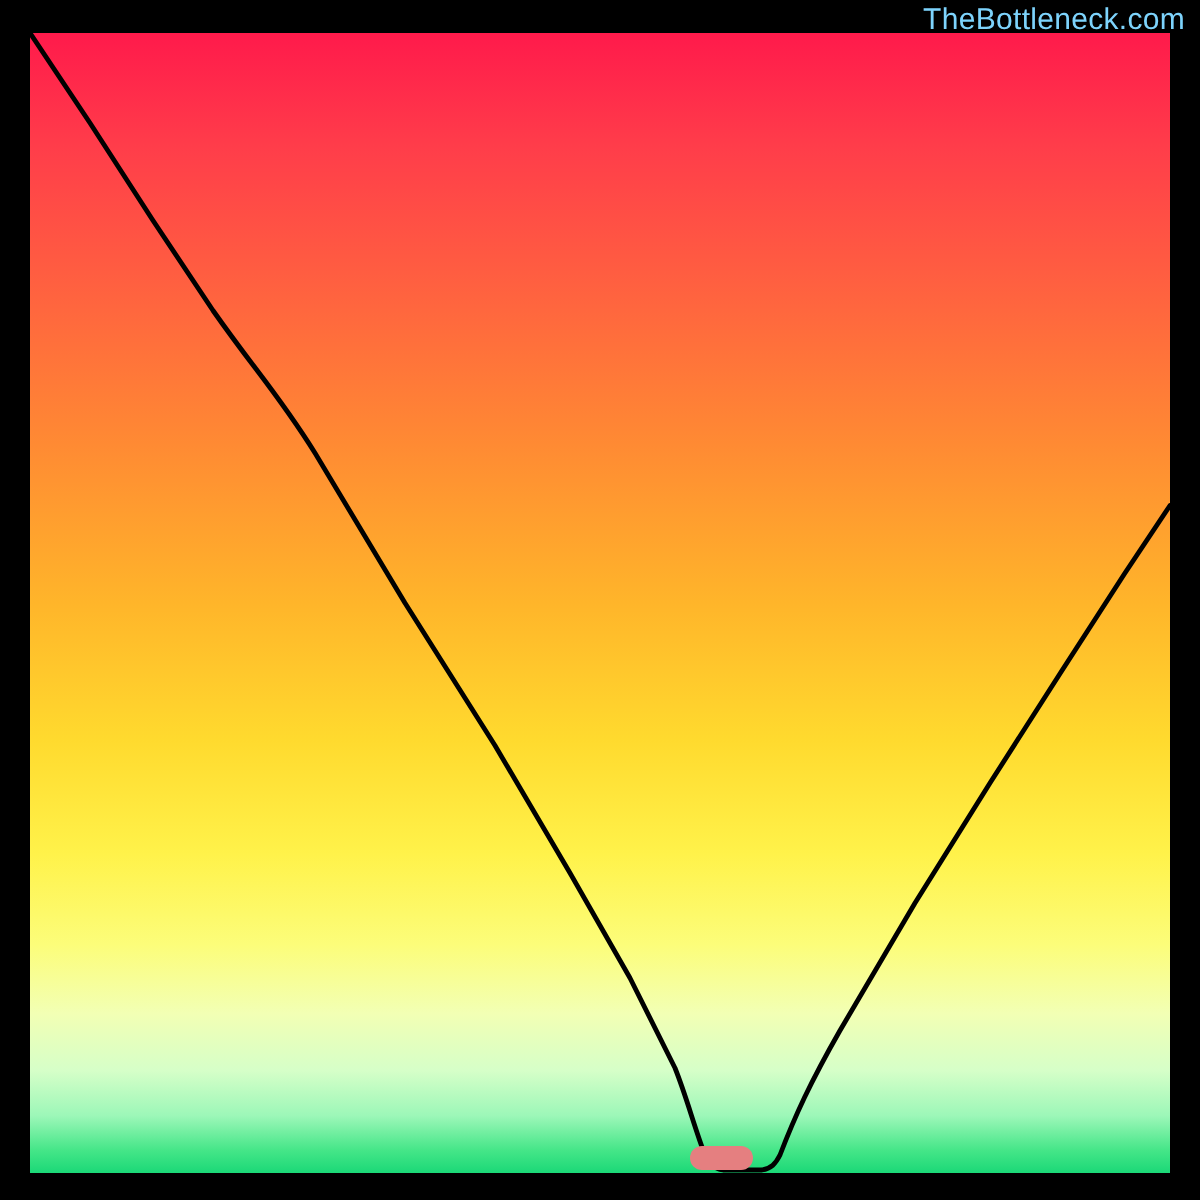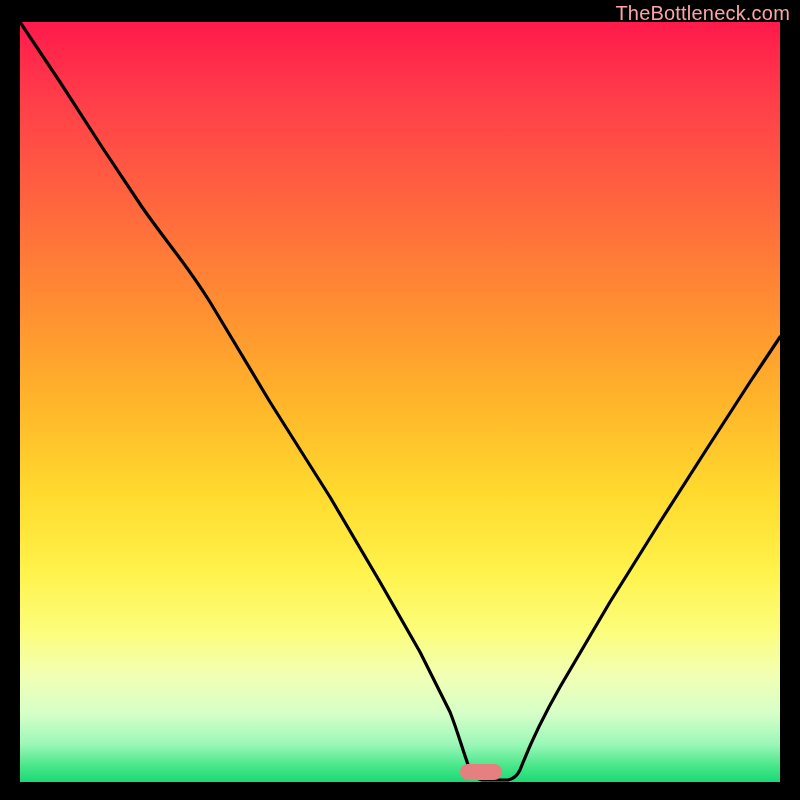--- a/index.html
+++ b/index.html
@@ -40,21 +40,21 @@
       #d6ffc8 91%,
       #9cf7b8 95%,
       #45e688 98%,
       #1bd877 100%
     );
   }
   .watermark {
     position: absolute;
     top: 2px;
     right: 10px;
-    color: #fca5a5;
+    color: #7dd3fc;
     font-size: 20px;
     letter-spacing: 0.2px;
     font-weight: 500;
   }
   svg.curve {
     position: absolute;
     left: 0;
     top: 0;
     width: 760px;
     height: 760px;

